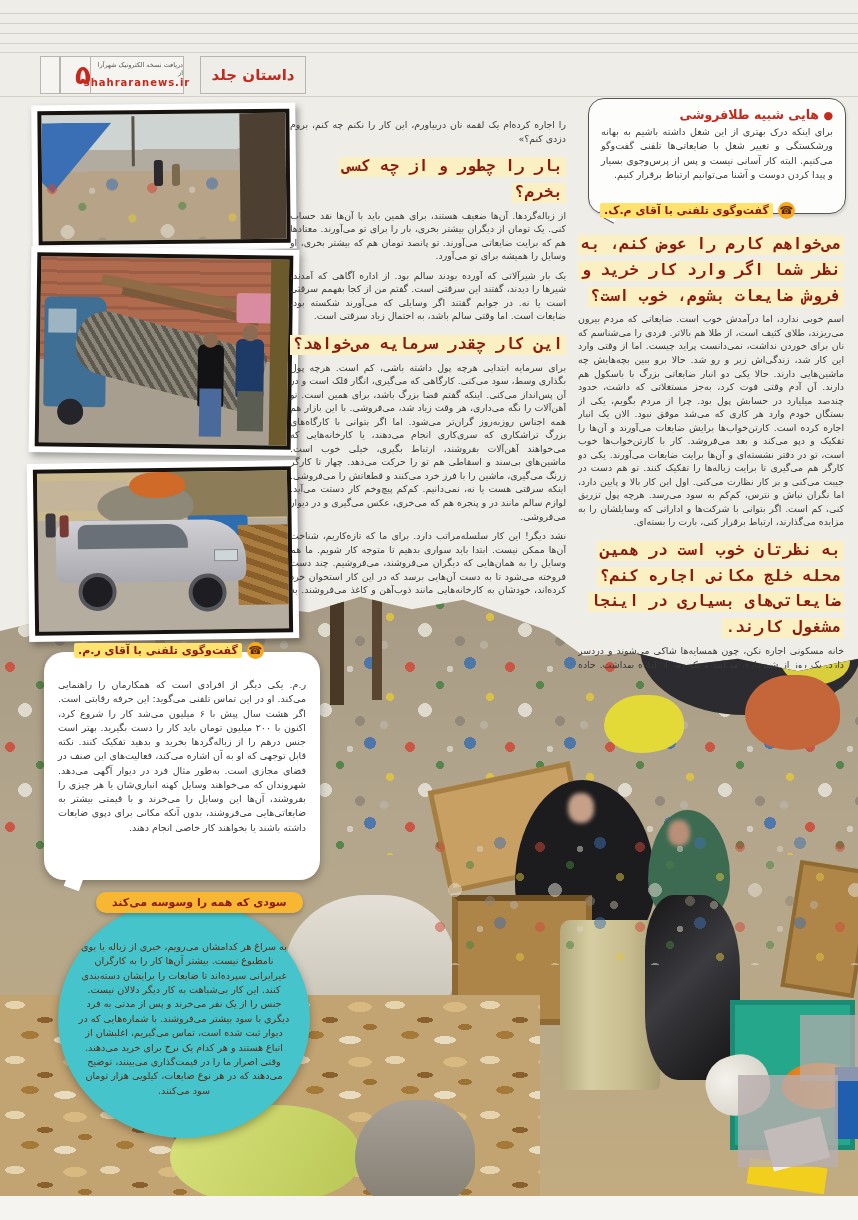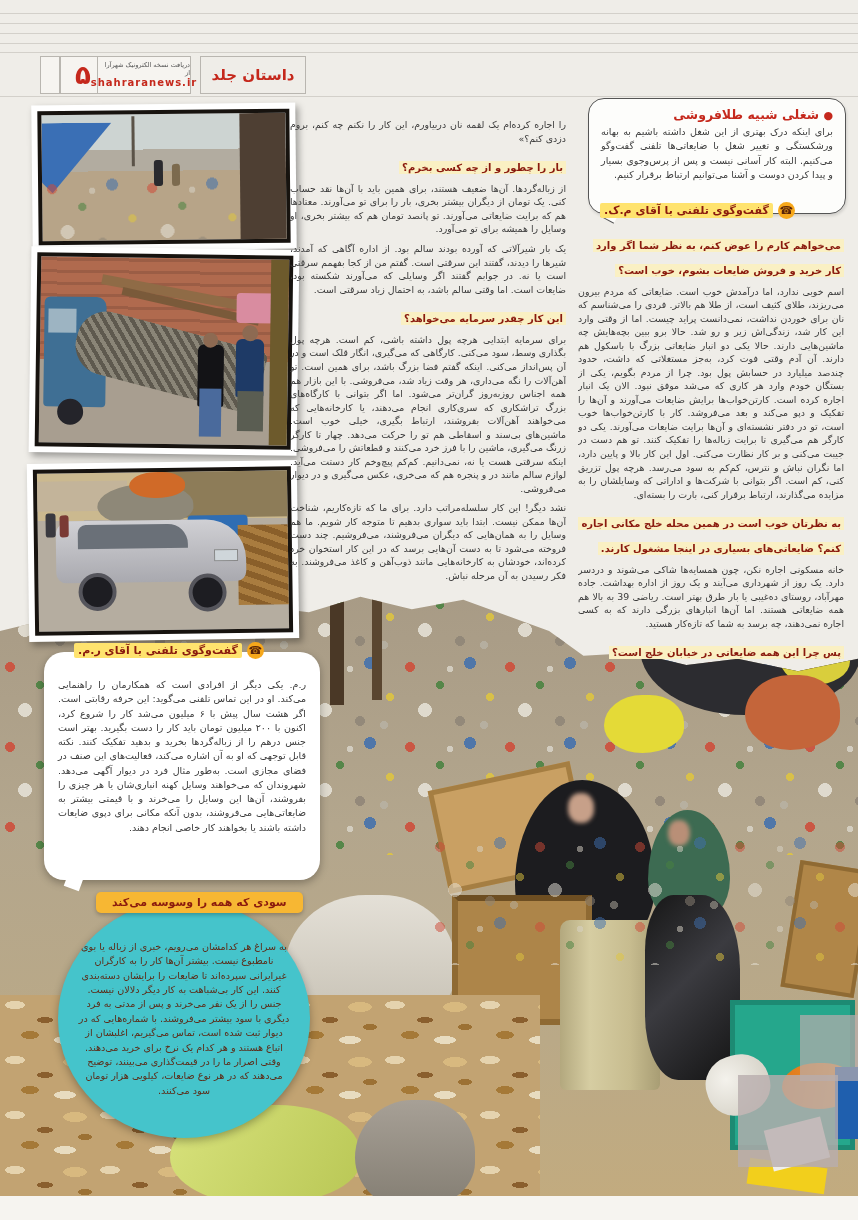--- a/index.html
+++ b/index.html
@@ -57,30 +57,30 @@
   .intro-title .dot{font-size:11px;}
   .body-txt{font-size:9.6px;line-height:1.5;color:#3a3a3a;text-align:justify;margin:0;}
   .tail{position:absolute;width:14px;height:14px;background:#fdfdfb;border-left:1.5px solid #555;
         border-bottom:1.5px solid #555;transform:rotate(28deg);}
   .iv-head{position:absolute;display:flex;align-items:center;gap:5px;}
   .iv-ico{width:17px;height:17px;border-radius:50%;background:#f7a81b;color:#5a2408;
           font-size:11px;display:flex;align-items:center;justify-content:center;flex:0 0 auto;}
   .hl{background:#ffe36e;color:#8a1a0e;font-weight:bold;font-size:11px;padding:1px 4px;border-radius:2px;}
   .col{position:absolute;direction:rtl;overflow:hidden;}
   .q{margin:9px 0 3px;line-height:1.55;}
-  .q span{background:#faf0c3;color:#8a1a0e;font-weight:bold;font-size:10px;
-          padding:1px 3px;-webkit-box-decoration-break:clone;box-decoration-break:clone;}
+  .q span{background:#faf0c3;color:#8a1a0e;font-weight:bold;font-size:16px;
+          padding:1px 3px;-webkit-box-decoration-break:clone;box-decoration-break:clone;font-family:Liberation Mono, monospace;}
   .a{font-size:9.4px;line-height:1.44;color:#3a3a3a;text-align:justify;margin:0 0 6px;}
   
   .bubble2{position:absolute;background:#fff;border-radius:20px;padding:26px 14px 12px;
            box-shadow:0 3px 8px rgba(0,0,0,.3);}
   .bubble2 .tail2{position:absolute;left:22px;bottom:-9px;width:16px;height:16px;background:#fff;
                   transform:rotate(20deg);}
   .pill{position:absolute;background:#f7b733;color:#8a1a0e;font-weight:bold;font-size:11px;
-        padding:4px 16px;border-radius:5px;white-space:nowrap;box-shadow:0 2px 4px rgba(0,0,0,.25);}
+        padding:4px 16px;border-radius:10px;white-space:nowrap;box-shadow:0 2px 4px rgba(0,0,0,.25);}
   .circle{position:absolute;background:#45c4cb;border-radius:50%;
           display:flex;align-items:center;justify-content:center;box-shadow:0 3px 9px rgba(0,0,0,.3);}
   .circle p{font-size:9.6px;line-height:1.5;color:#5d2a16;text-align:center;margin:0;padding:0 20px;}
   .white-strip{position:absolute;left:0;top:1196px;width:858px;height:24px;background:#f6f4f0;}
 </style>
 </head>
 <body>
 
 <div class="page">
 
@@ -88,21 +88,21 @@
   <div class="rule" style="top:23px"></div>
   <div class="rule" style="top:33px"></div>
   <div class="rule" style="top:43px"></div>
   <div class="rule" style="top:52px"></div>
   <div class="rule" style="top:96px"></div>
 
   <div class="hdr-cell" style="left:40px;width:18px"></div>
   <div class="hdr-cell" style="left:60px;width:44px">
     <span class="hdr-num">۵</span>
   </div>
-  <div class="hdr-cell ecell" style="left:97px;width:92px">
+  <div class="hdr-cell ecell" style="left:90px;width:92px">
     <span class="fa">دریافت نسخه الکترونیک شهرآرا از</span>
     <span class="en">shahraranews.ir</span>
   </div>
   <div class="hdr-cell" style="left:200px;width:104px;background:transparent;border-color:#b9b6b0">
     <span class="hdr-title">داستان جلد</span>
   </div>
 
   <div class="photo-main">
     <div class="trash-tex" style="left:0;top:0;width:858px;height:280px;opacity:.85"></div>
     <div class="abs" style="left:330px;top:0;width:14px;height:130px;background:#4a3826"></div>
@@ -179,21 +179,21 @@
       <div class="abs" style="left:40px;top:52px;width:110px;height:24px;background:#6a7078;border-radius:8px 20px 0 0"></div>
       <div class="abs" style="left:40px;top:100px;width:30px;height:30px;background:#1d1d22;border-radius:50%;border:4px solid #55555c"></div>
       <div class="abs" style="left:150px;top:102px;width:30px;height:30px;background:#1d1d22;border-radius:50%;border:4px solid #55555c"></div>
       <div class="abs" style="left:176px;top:78px;width:22px;height:10px;background:#cfd6da;border:1px solid #888"></div>
       <div class="abs" style="left:8px;top:40px;width:10px;height:24px;background:#3a3a40;border-radius:3px"></div>
       <div class="abs" style="left:22px;top:42px;width:9px;height:22px;background:#7a3a34;border-radius:3px"></div>
     </div>
   </div>
 
   <div class="intro-box" style="left:588px;top:98px;width:232px;height:96px">
-    <p class="intro-title"><span class="dot">●</span> <span>شغلی شبیه طلافروشی</span></p>
+    <p class="intro-title"><span class="dot">●</span> <span>هایی شبیه طلافروشی</span></p>
     <p class="body-txt">برای اینکه درک بهتری از این شغل داشته باشیم به بهانه ورشکستگی و تغییر شغل با ضایعاتی‌ها تلفنی گفت‌وگو می‌کنیم. البته کار آسانی نیست و پس از پرس‌وجوی بسیار و پیدا کردن دوست و آشنا می‌توانیم ارتباط برقرار کنیم.</p>
     <div class="tail" style="left:14px;bottom:-8px"></div>
   </div>
 
   <div class="iv-head" style="left:600px;top:202px">
     <span class="iv-ico">☎</span>
     <span class="hl">گفت‌وگوی تلفنی با آقای م.ک.</span>
   </div>
 
   <div class="col" style="left:578px;top:232px;width:266px;height:436px">

